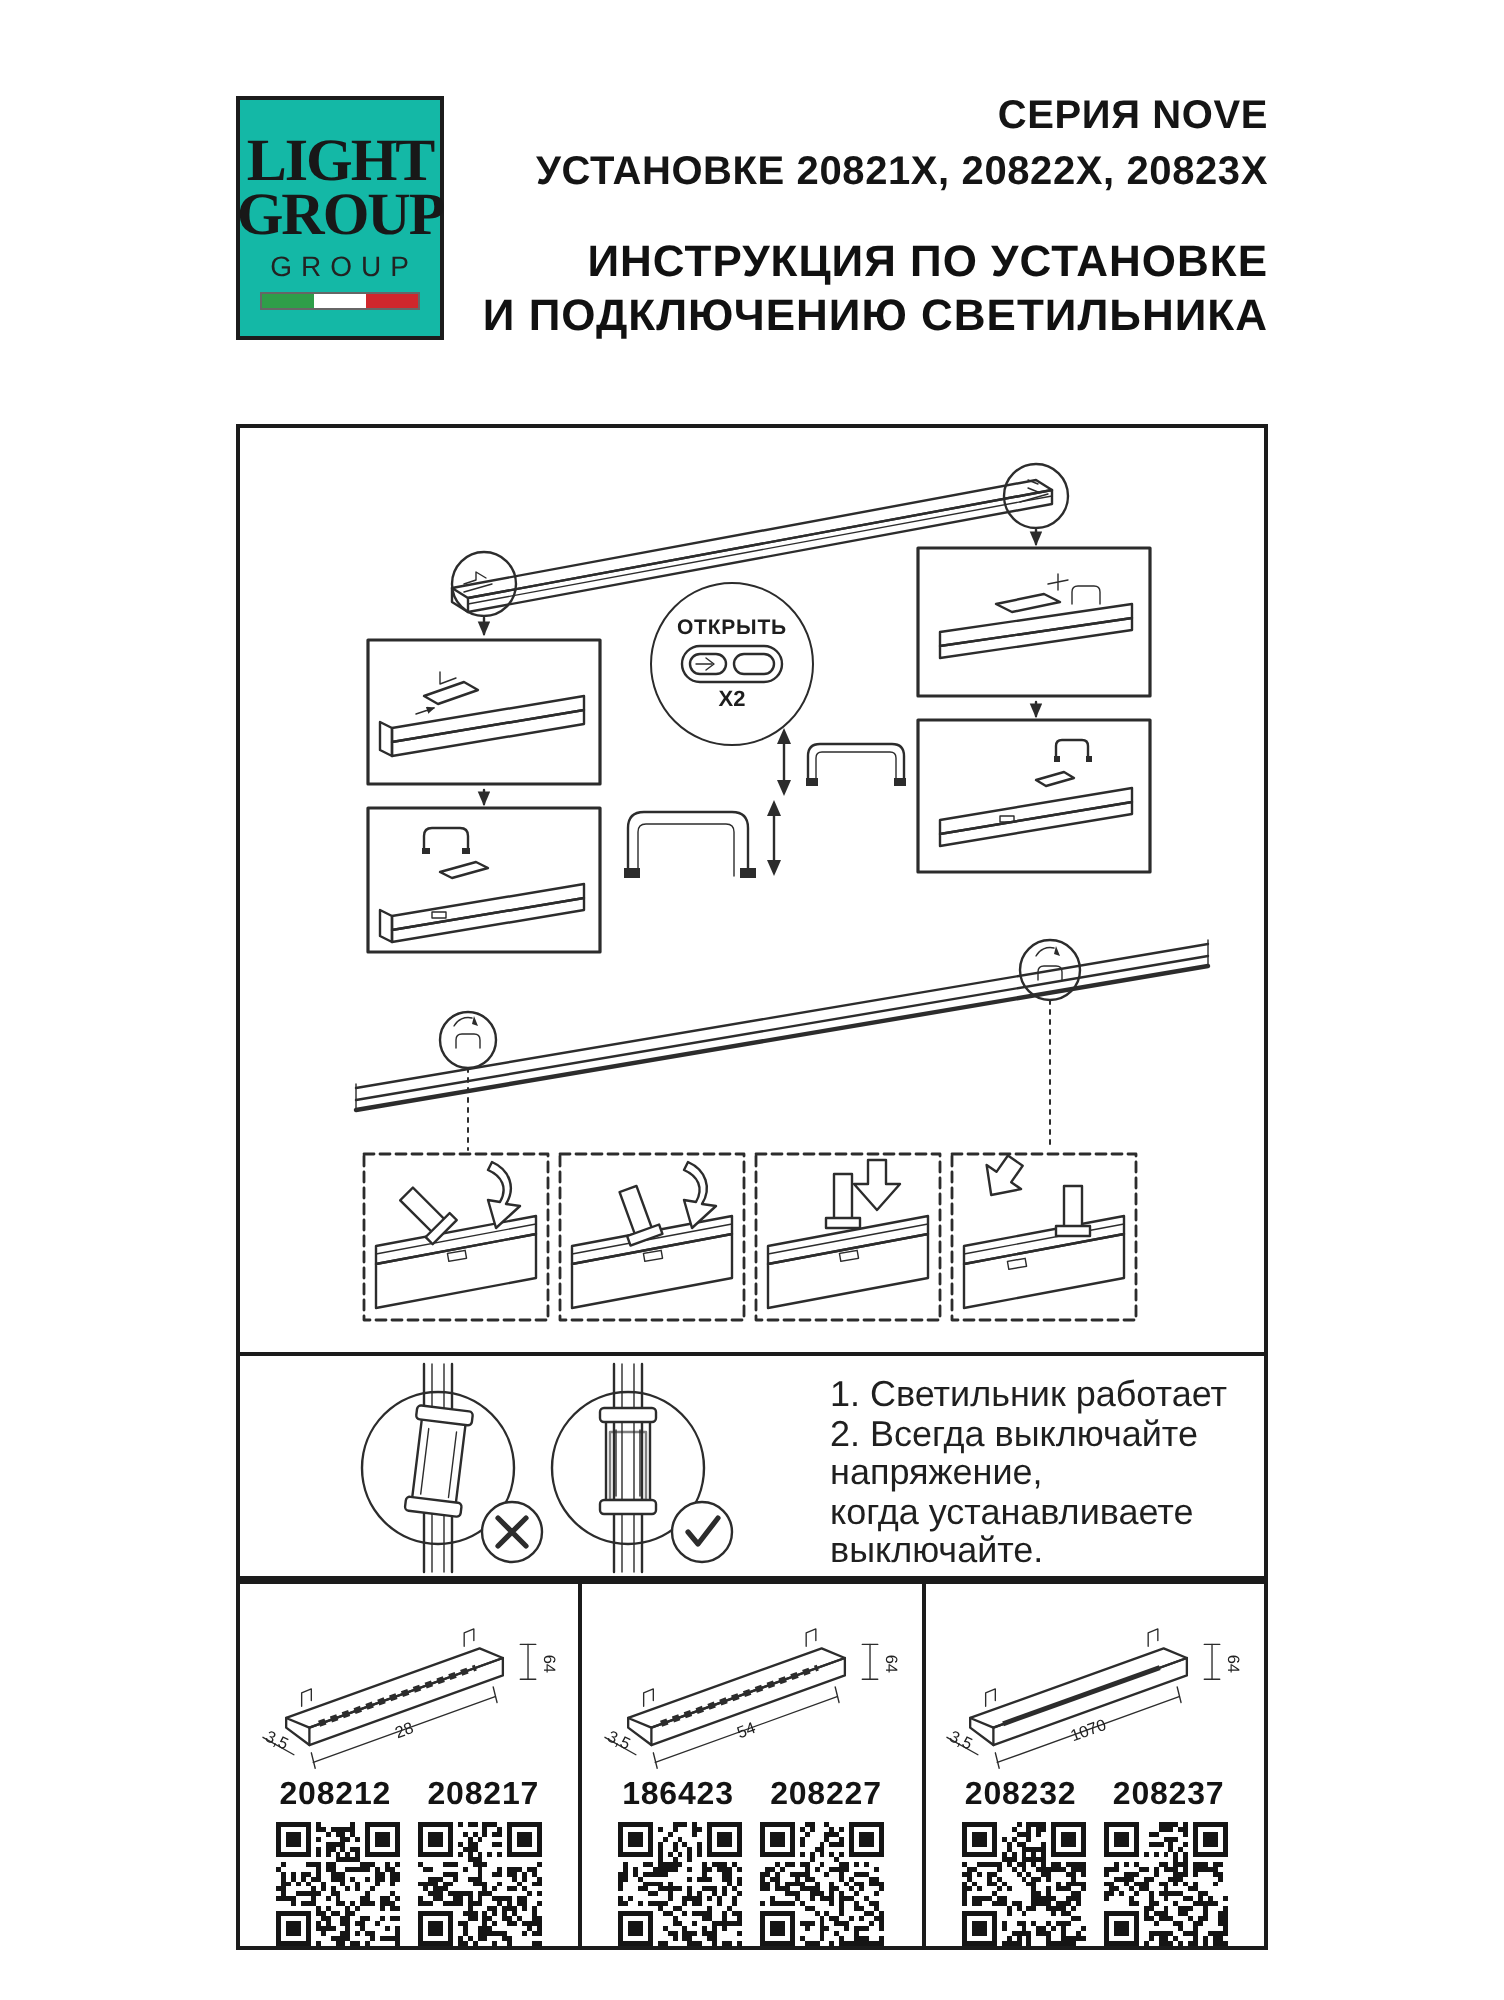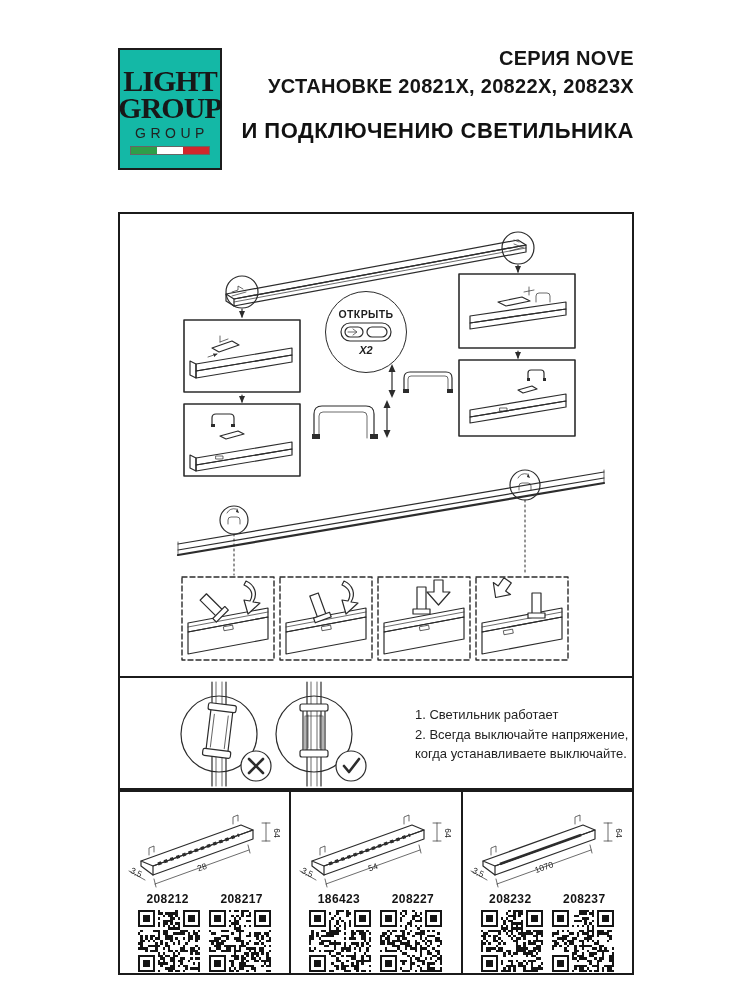--- a/index.html
+++ b/index.html
@@ -38,31 +38,31 @@
   .la .wfill{fill:#fff;stroke:#2c2c2c;}
   .la text{fill:#222;stroke:none;font-family:"Liberation Sans",sans-serif;font-size:8.5px;}
   .la .mark{stroke-width:2.6;}
   .la .louver{stroke-width:3.2;stroke-dasharray:3.5 3;stroke-linecap:butt;}
   .col3 .louver{stroke-dasharray:none;stroke-width:2.6;}
 
   
   .open-circle{left:205px;top:77px;width:80px;height:80px;border:1.6px solid #2b2b2b;border-radius:50%;
                display:flex;flex-direction:column;align-items:center;justify-content:center;gap:2px;background:#fff;}
   .open-label{font-size:10.5px;font-weight:700;letter-spacing:.4px;}
-  .open-count{font-size:11px;font-weight:700;font-style:italic;}
+  .open-count{font-size:11px;font-weight:700;}
 
   
-  .warn-text{left:295px;top:27px;width:215px;font-size:13px;line-height:19.5px;color:#1f1f1f;position:absolute;}
+  .warn-text{left:295px;top:10px;width:215px;font-size:18px;line-height:19.5px;color:#1f1f1f;position:absolute;}
 
   
   .col{flex:1;display:flex;flex-direction:column;align-items:center;padding-top:5px;box-sizing:border-box;}
   .col.mid{border-left:2px solid #1b1b1b;border-right:2px solid #1b1b1b;}
   .prod{margin-top:2px;}
   .arts{display:flex;gap:8px;margin-top:1px;}
-  .arts span{width:66px;text-align:center;font-size:12px;font-weight:700;letter-spacing:.4px;color:#141414;}
+  .arts span{width:66px;text-align:center;font-size:16px;font-weight:700;letter-spacing:.4px;color:#141414;}
   .qrs{display:flex;gap:9px;margin-top:4px;}
   .qr{width:62px;height:62px;shape-rendering:crispEdges;fill:#151515;}
 </style>
 </head>
 <body>
 
 <div class="page">
 
   <div class="abs logo-box">
     <div class="logo-word">LIGHT</div>
@@ -72,20 +72,21 @@
       <span style="background:#2e9e49"></span>
       <span style="background:#ffffff"></span>
       <span style="background:#d0272c"></span>
     </div>
   </div>
 
   <div class="abs hdr">
     <div class="hline">СЕРИЯ NOVE</div>
     <div class="hline">УСТАНОВКЕ 20821X, 20822X, 20823X</div>
     <div class="htitle">
+      <div>ИНСТРУКЦИЯ ПО УСТАНОВКЕ</div>
       <div>И ПОДКЛЮЧЕНИЮ СВЕТИЛЬНИКА</div>
     </div>
   </div>
 
   <div class="abs panel p1">
     <svg class="la" width="512" height="454" viewBox="0 0 512 454">
       <defs>
         <marker id="ah" viewBox="0 0 8 8" markerWidth="7" markerHeight="7" refX="6" refY="3" orient="auto">
           <path d="M0,0 L7,3 L0,6 Z" style="fill:#2c2c2c;stroke:none"></path>
         </marker>

